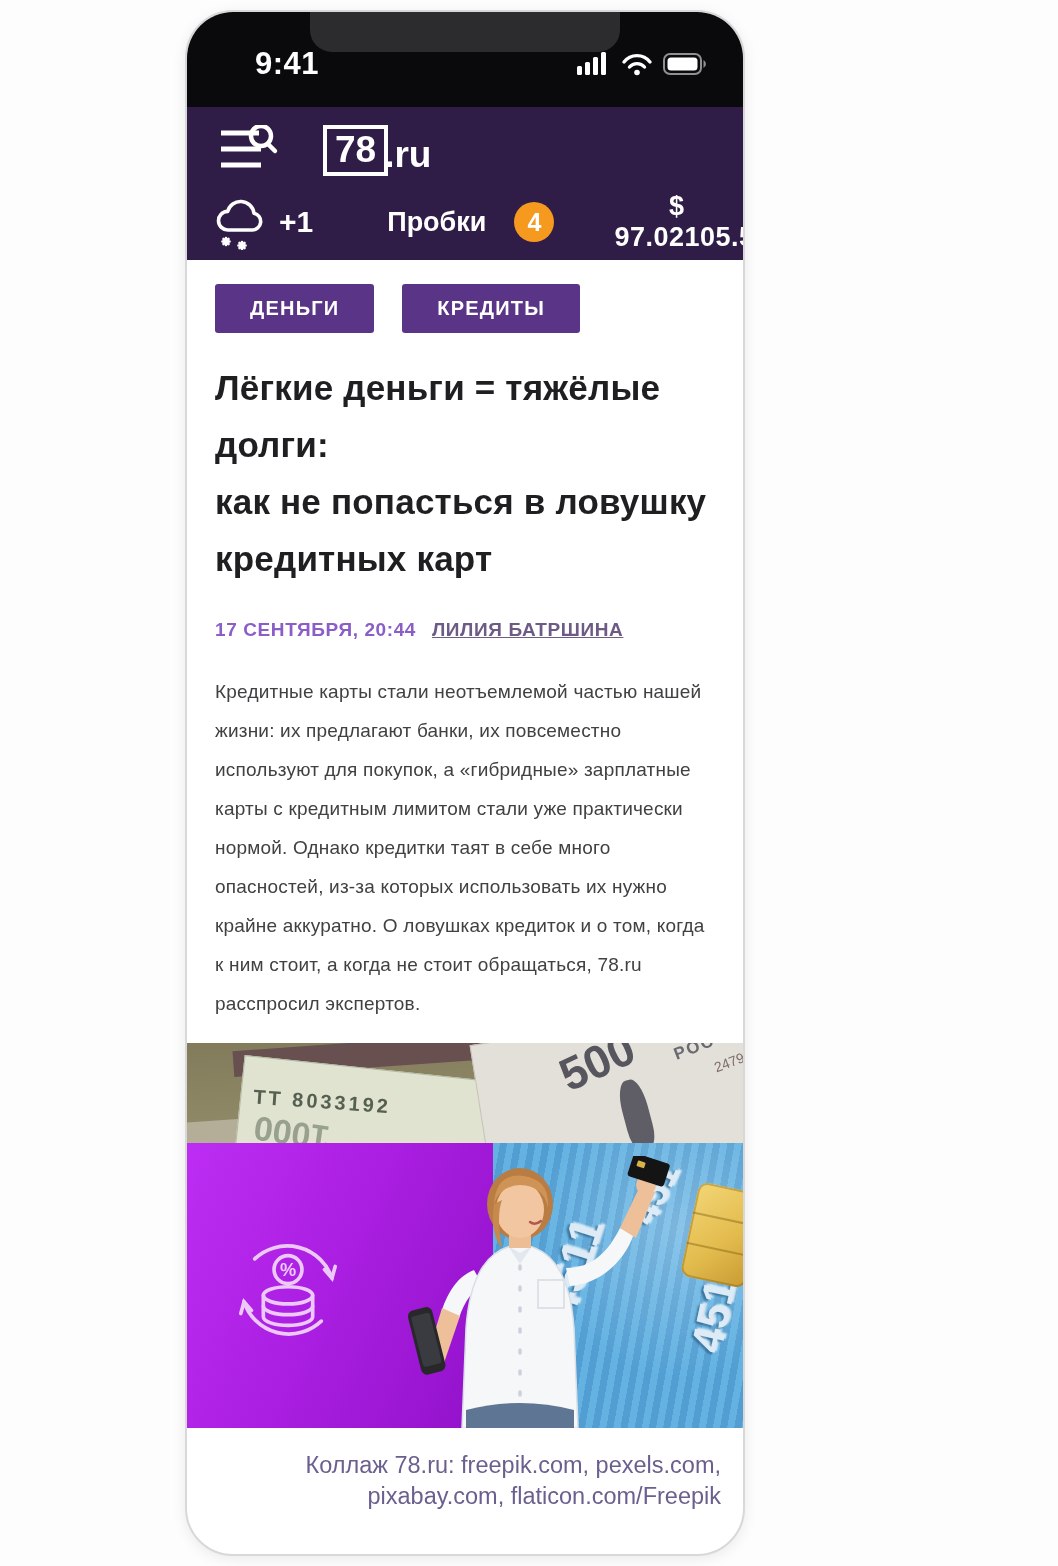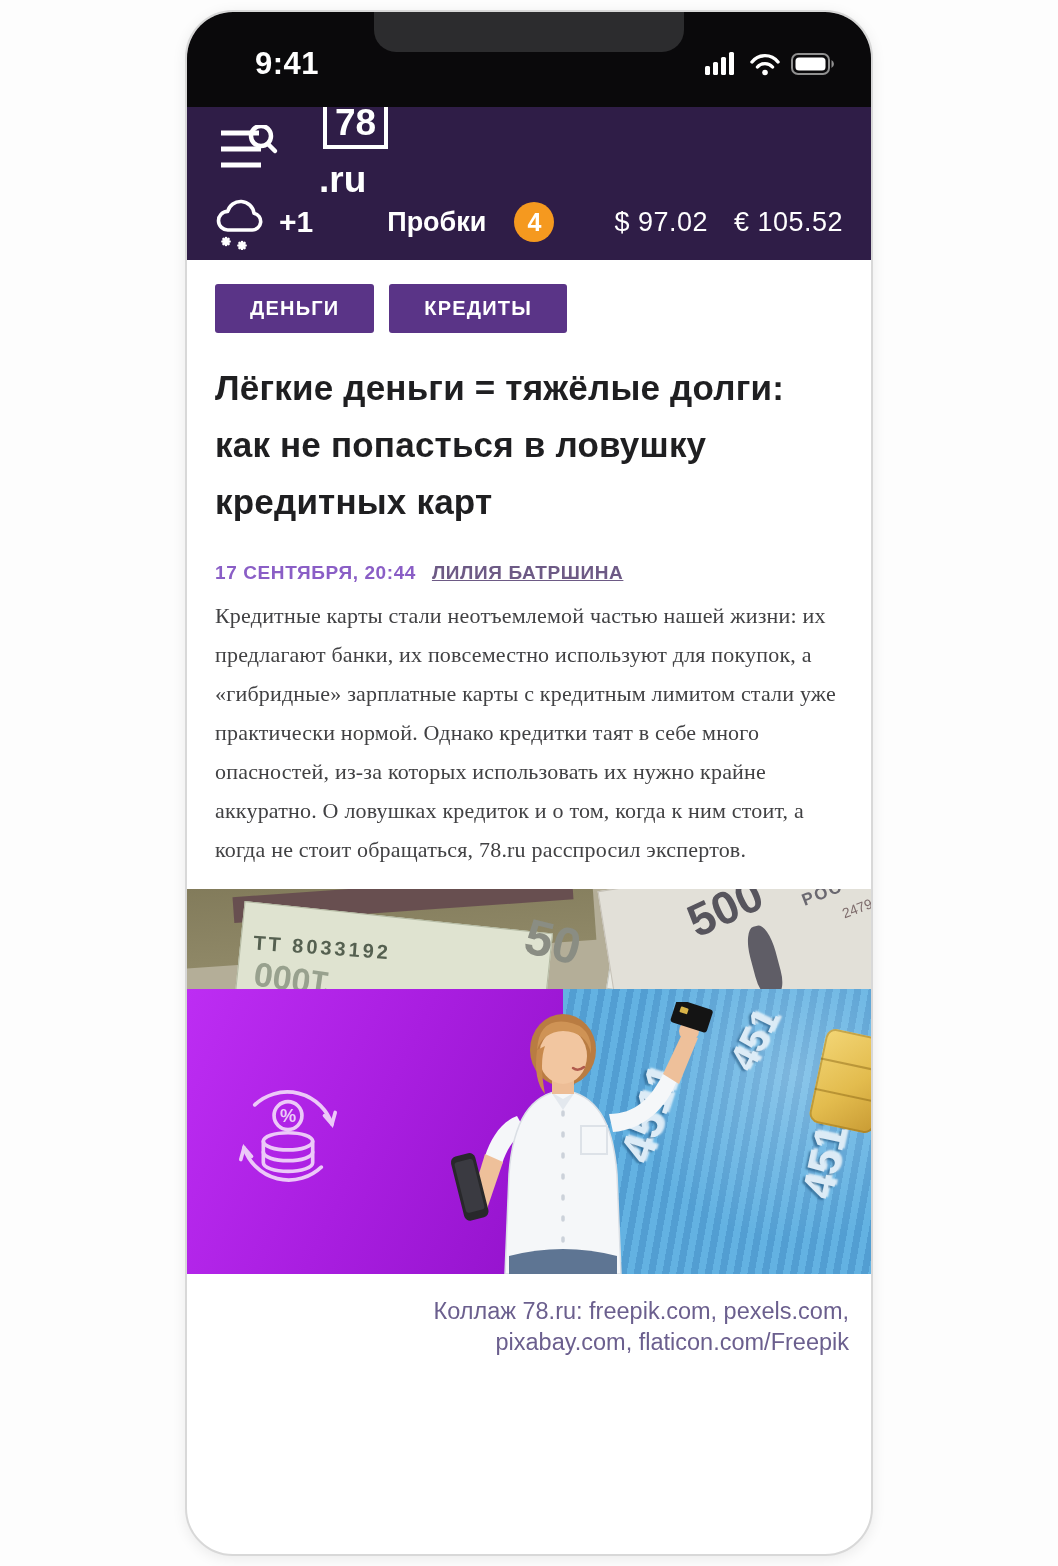--- a/index.html
+++ b/index.html
@@ -1,20 +1,20 @@
 <!DOCTYPE html>
 <html style="--status-black: #0a090b; --header-purple: #2f1d47; --tag-purple: #5a3487; --live-red: #d42030; --badge-orange: #f5991f; --date-purple: #8a5ec6; --author-purple: #6d5a85; --title-dark: #1f1f21; --body-gray: #414143; --caption-purple: #6b5f8e; --collage-purple: #a91ee0; --card-blue: #58a7da; --chip-gold: #e3bc4e;"><head>
 <meta charset="utf-8">
 <style>
   * { margin:0; padding:0; box-sizing:border-box; }
   html,body { width:1058px; height:1566px; }
   body { background:#fdfdfd; font-family:"Liberation Sans", sans-serif; position:relative; }
 
   .phone {
-    position:absolute; left:185px; top:10px; width:688px; height:1546px;
+    position:absolute; left:185px; top:10px; width:560px; height:1546px;
     background:#ffffff; border:2px solid #d8d8d8; border-radius:48px;
     overflow:hidden; box-shadow:0 3px 14px rgba(0,0,0,.08);
   }
 
   
   .statusbar {
     position:relative; height:95px; background:var(--status-black,#0a090b);
     display:flex; align-items:center; justify-content:space-between;
     padding:0 34px 0 68px; color:#fff;
   }
@@ -22,21 +22,21 @@
   .notch {
     position:absolute; left:50%; top:0; transform:translateX(-50%);
     width:310px; height:40px; background:#2c2c2e; border-radius:0 0 22px 22px;
   }
   .sb-icons { display:flex; align-items:center; gap:10px; margin-top:8px; }
 
   
   .hdr { background:var(--header-purple,#2f1d47); color:#fff; }
   .hdr-row1 { height:85px; display:flex; align-items:center; padding:0 30px; }
   .menu-btn { width:62px; height:50px; display:flex; align-items:center; cursor:pointer; }
-  .logo { display:flex; align-items:flex-start; margin-left:44px; cursor:pointer;flex-direction:column; }
+  .logo { display:flex; align-items:flex-end; margin-left:44px; cursor:pointer; }
   .logo-box {
     border:4px solid #fff; padding:2px 8px 4px 8px; font-size:37px; font-weight:bold;
     line-height:1; letter-spacing:0;
   }
   .logo-ru { font-size:37px; font-weight:bold; margin-left:-4px; padding-top:10px; }
   .live { margin-left:auto; display:flex; align-items:center; gap:16px; cursor:pointer; }
   .live-dot {
     width:22px; height:22px; border-radius:50%; background:var(--live-red,#d42030);
     box-shadow:0 0 10px 4px rgba(255,120,120,.35);
   }
@@ -44,40 +44,39 @@
 
   .hdr-row2 { height:68px; display:flex; align-items:center; padding:0 28px 8px 24px; }
   .weather { display:flex; align-items:center; gap:10px; cursor:pointer; }
   .temp { font-size:30px; font-weight:bold; }
   .traffic { display:flex; align-items:center; gap:28px; margin-left:74px; cursor:pointer; }
   .traffic-label { font-size:27px; font-weight:bold; }
   .traffic-badge {
     width:40px; height:40px; border-radius:50%; background:var(--badge-orange,#f5991f);
     color:#fff; font-size:25px; font-weight:bold; display:flex; align-items:center; justify-content:center;
   }
-  .rate { font-size:27px; font-weight:normal; letter-spacing:.5px; cursor:pointer; }
+  .rate { font-size:27px; font-weight:bold; letter-spacing:.5px; cursor:pointer;text-align:right; }
   .rate.usd { margin-left:60px; }
   .rate.eur { margin-left:auto; }
 
   
   .content { padding:0 28px; }
-  .tags { display:flex; gap:15px; margin-top:24px;align-items:center; }
+  .tags { display:flex; gap:28px; margin-top:24px;align-items:center; }
   .tag {
     background:var(--tag-purple,#5a3487); color:#fff; font-size:20px; font-weight:bold;
     letter-spacing:1.2px; padding:13px 35px; border-radius:3px; cursor:pointer;
   }
   .title { margin-top:26px; color:var(--title-dark,#1f1f21); }
   .title div { font-size:35px; font-weight:bold; line-height:57px; letter-spacing:.2px; }
   .meta { margin-top:32px; font-size:19px; font-weight:bold; letter-spacing:.6px; }
   .meta .date { color:var(--date-purple,#8a5ec6); }
   .meta .author { color:var(--author-purple,#6d5a85); margin-left:10px; cursor:pointer;text-decoration:underline; }
   .lead {
-    margin-top:12px; font-size:22px; line-height:39px; color:var(--body-gray,#414143);
+    margin-top:31px; font-size:19px; line-height:39px; color:var(--body-gray,#414143);
     letter-spacing:.2px;
-    font-family:Liberation Serif, serif;
   }
 
   
   .collage { margin-top:20px; height:385px; position:relative; }
   .money-strip { position:relative; height:100px; background:#b4ae98; overflow:hidden; }
   .note { position:absolute; }
   .n1 { left:-24px; top:-46px; width:430px; height:112px; transform:rotate(-4deg);
         background:linear-gradient(#7d7656,#8f8867); }
   .n1-band { position:absolute; left:70px; top:44px; width:340px; height:26px;
         background:#63464e; opacity:.85; }

